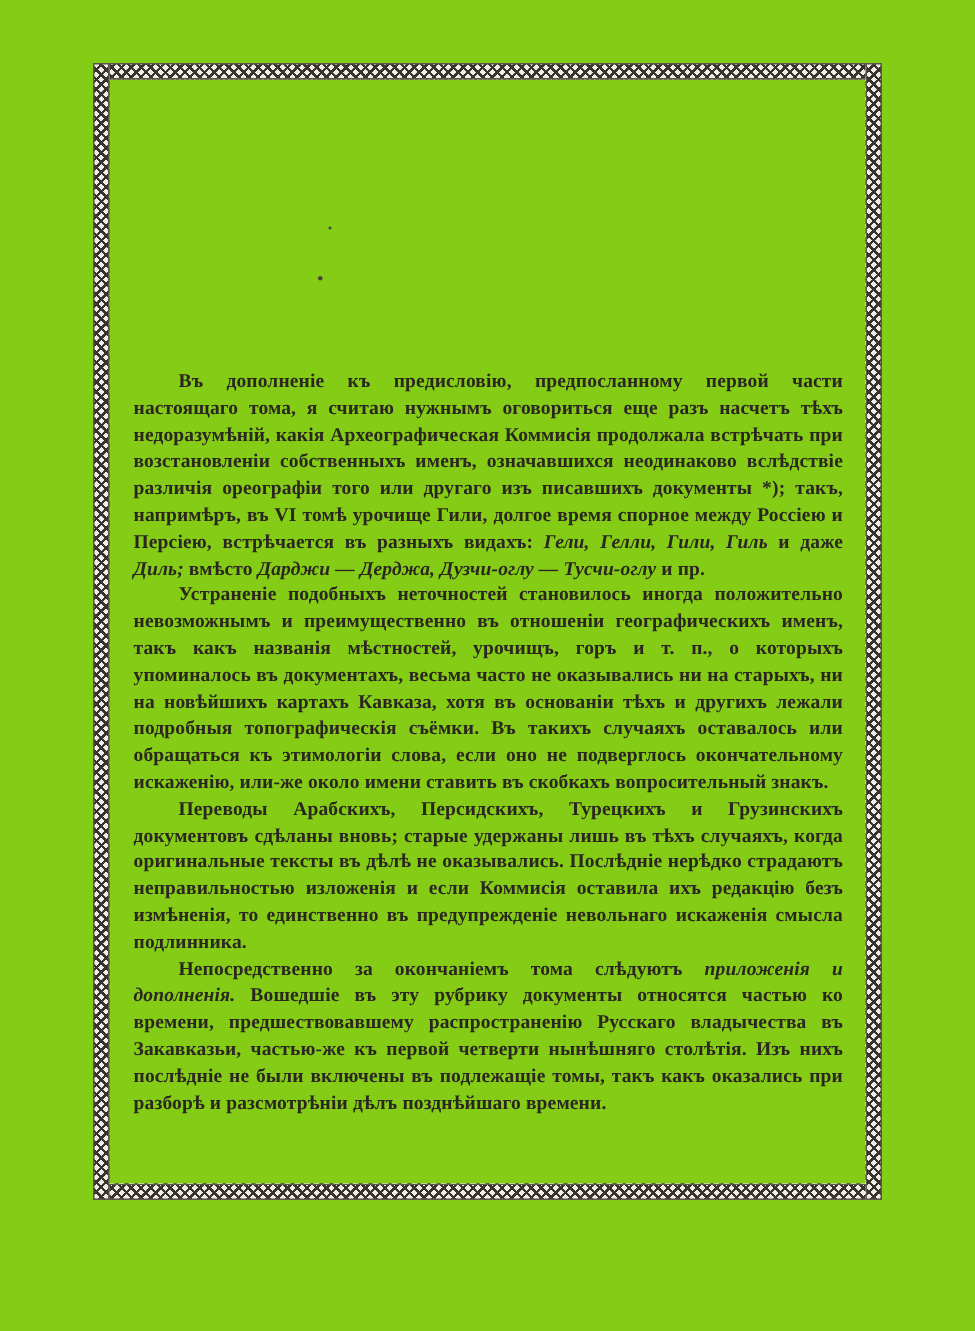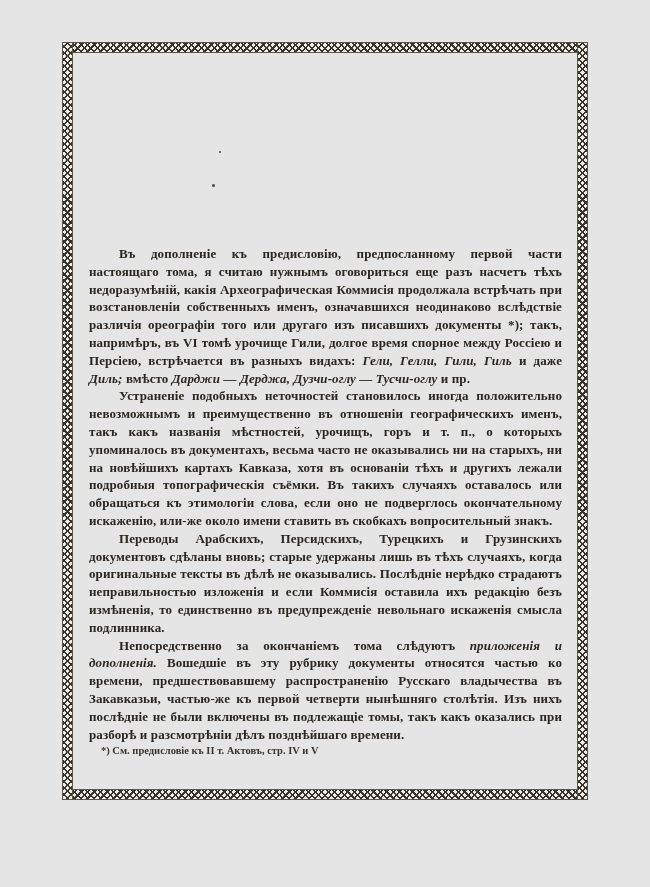--- a/index.html
+++ b/index.html
@@ -10,21 +10,21 @@
     width: 650px;
     height: 887px;
     position: relative;
     background: #fdfdfb;
     font-family: "Liberation Serif", "DejaVu Serif", serif;
     overflow: hidden;
   }
   .page {
     position: absolute;
     inset: 0;
-    background: #e5e5e5;
+    background: #84cc16;
   }
   
   .frame {
     position: absolute;
     left: 62px;
     top: 42px;
     width: 526px;
     height: 758px;
   }
   .edge {
@@ -89,15 +89,14 @@
   <div class="speck speck-1"></div>
   <div class="speck speck-2"></div>
 
   <div class="text-block">
       <p class="para"><span>Въ дополненіе къ предисловію, предпосланному первой части настоящаго тома, я считаю нужнымъ оговориться еще разъ насчетъ тѣхъ недоразумѣній, какія Археографическая Коммисія продолжала встрѣчать при возстановленіи собственныхъ именъ, означавшихся неодинаково вслѣдствіе различія ореографіи того или другаго изъ писавшихъ документы *); такъ, напримѣръ, въ VI томѣ урочище Гили, долгое время спорное между Россіею и Персіею, встрѣчается въ разныхъ видахъ: </span><span class="it">Гели, Гелли, Гили, Гиль</span><span> и даже </span><span class="it">Диль;</span><span> вмѣсто </span><span class="it">Дарджи — Дерджа, Дузчи-оглу — Тусчи-оглу</span><span> и пр.</span></p>
       <p class="para"><span>Устраненіе подобныхъ неточностей становилось иногда положительно невозможнымъ и преимущественно въ отношеніи географическихъ именъ, такъ какъ названія мѣстностей, урочищъ, горъ и т. п., о которыхъ упоминалось въ документахъ, весьма часто не оказывались ни на старыхъ, ни на новѣйшихъ картахъ Кавказа, хотя въ основаніи тѣхъ и другихъ лежали подробныя топографическія съёмки. Въ такихъ случаяхъ оставалось или обращаться къ этимологіи слова, если оно не подверглось окончательному искаженію, или-же около имени ставить въ скобкахъ вопросительный знакъ.</span></p>
       <p class="para"><span>Переводы Арабскихъ, Персидскихъ, Турецкихъ и Грузинскихъ документовъ сдѣланы вновь; старые удержаны лишь въ тѣхъ случаяхъ, когда оригинальные тексты въ дѣлѣ не оказывались. Послѣдніе нерѣдко страдаютъ неправильностью изложенія и если Коммисія оставила ихъ редакцію безъ измѣненія, то единственно въ предупрежденіе невольнаго искаженія смысла подлинника.</span></p>
       <p class="para"><span>Непосредственно за окончаніемъ тома слѣдуютъ </span><span class="it">приложенія и дополненія.</span><span> Вошедшіе въ эту рубрику документы относятся частью ко времени, предшествовавшему распространенію Русскаго владычества въ Закавказьи, частью-же къ первой четверти нынѣшняго столѣтія. Изъ нихъ послѣдніе не были включены въ подлежащіе томы, такъ какъ оказались при разборѣ и разсмотрѣніи дѣлъ позднѣйшаго времени.</span></p>
     </div>
 
-  <div class="footnote">*) См. предисловіе къ II т. Актовъ, стр. IV и V</div>
 
 </div>
 
 </body></html>

